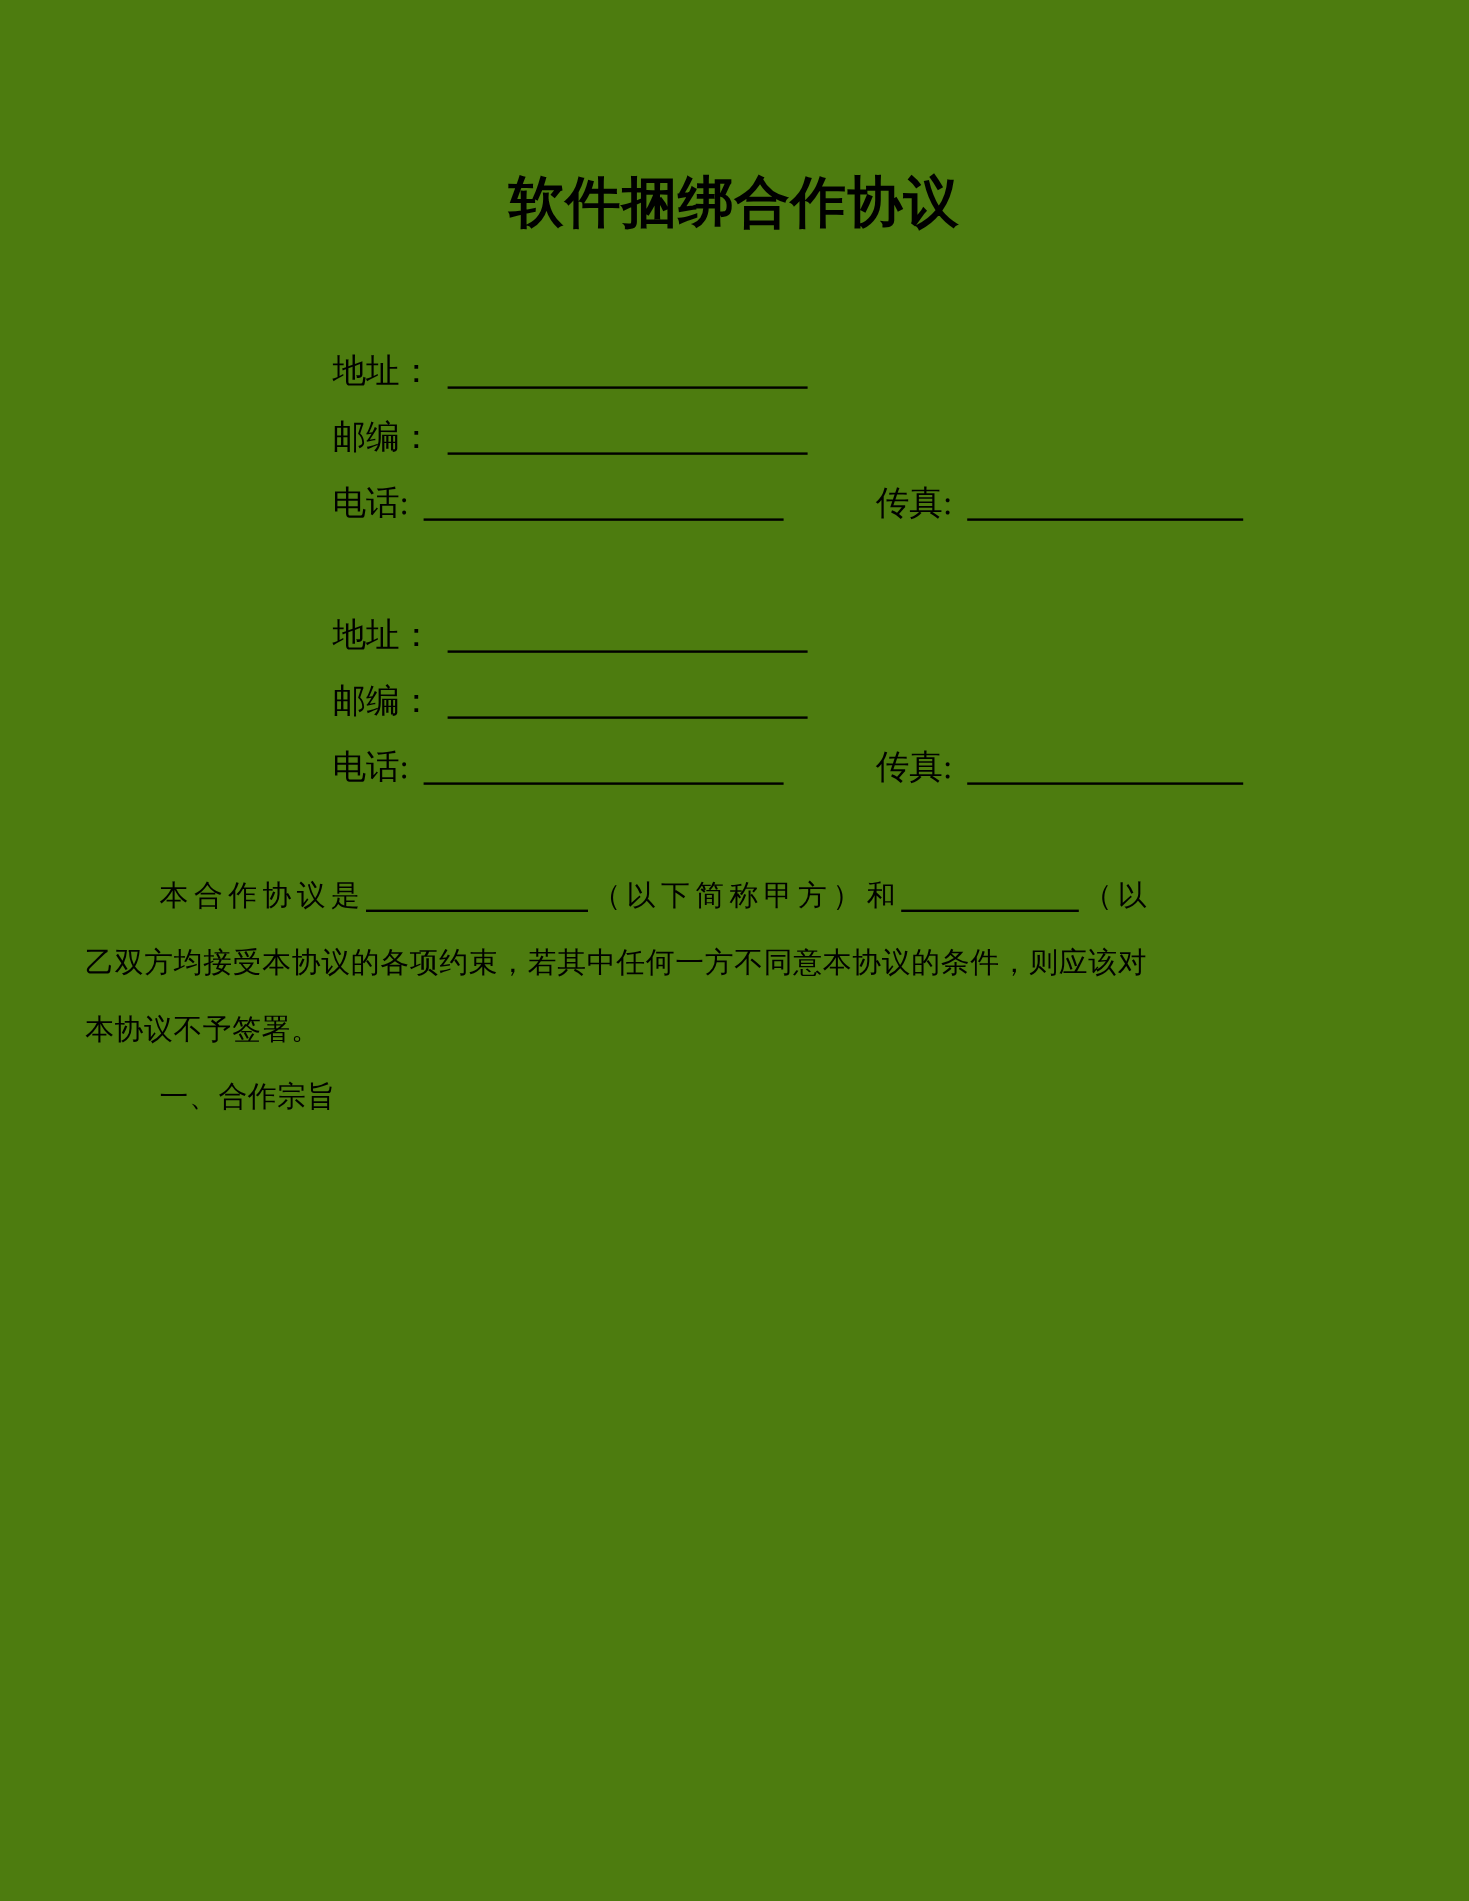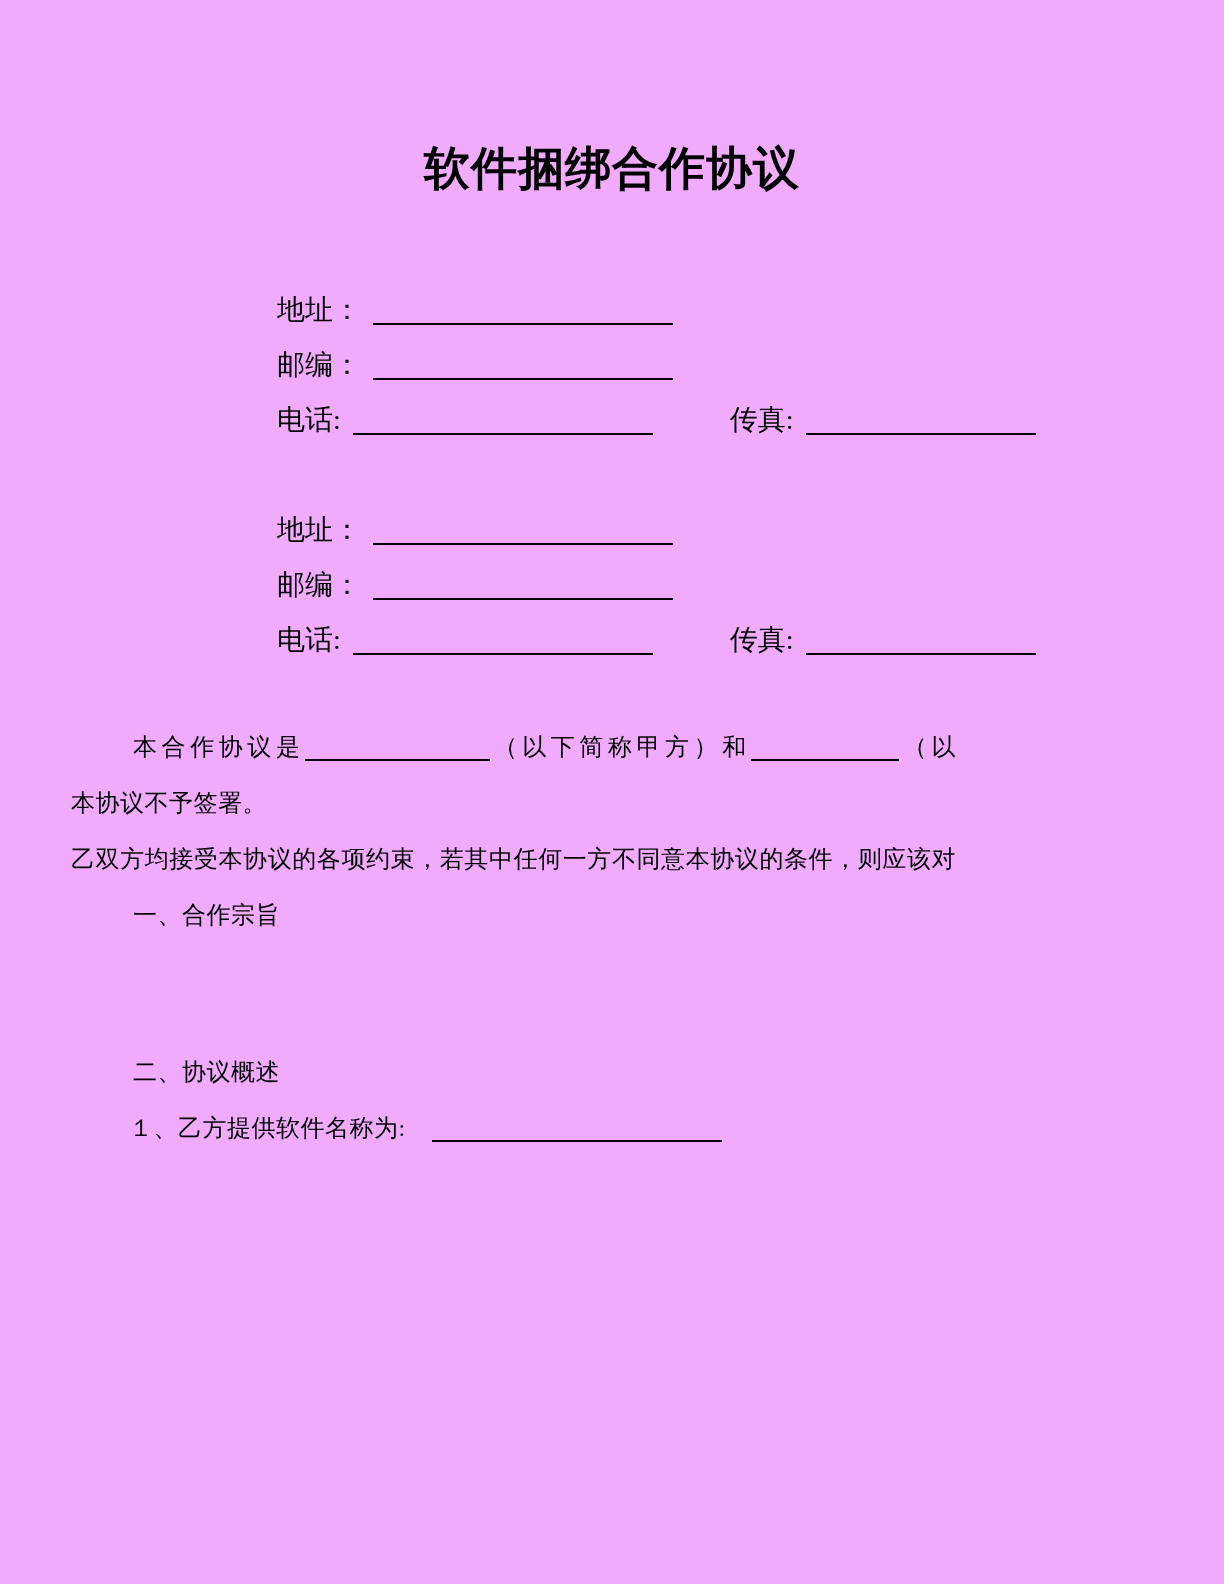--- a/index.html
+++ b/index.html
@@ -4,21 +4,21 @@
 <style>
   html, body {
     margin: 0;
     padding: 0;
     background: #ffffff;
   }
   .page {
     position: relative;
     width: 1224px;
     height: 1584px;
-    background: #f0abfc;
+    background: #4d7c0f;
     color: #000000;
     font-family: "Liberation Serif", serif;
     overflow: hidden;
   }
   .title {
     margin: 0;
     padding-top: 141px;
     text-align: center;
     font-family: "Liberation Sans", sans-serif;
     font-weight: 700;
@@ -103,25 +103,19 @@
     </div>
     <div class="frow">
       <span>电话:</span><span class="blank w300"></span><span class="faxlbl">传真:</span><span class="blank w230"></span>
     </div>
   </div>
 
   <div class="bodytext">
     <div class="line just ind">
       <span>本合作协议是</span><span class="blank w185 inline"></span><span>（以下简称甲方）和</span><span class="blank w148 inline"></span><span>（以</span>
     </div>
+    <div class="line just">乙双方均接受本协议的各项约束，若其中任何一方不同意本协议的条件，则应该对</div>
     <div class="line">本协议不予签署。</div>
-    <div class="line just">乙双方均接受本协议的各项约束，若其中任何一方不同意本协议的条件，则应该对</div>
     <div class="line ind">一、合作宗旨</div>
   </div>
 
-  <div class="bodytext sec2">
-    <div class="line ind">二、协议概述</div>
-    <div class="line ind2">
-      <span>１、乙方提供软件名称为:</span><span class="blank w290 ml26"></span>
-    </div>
-  </div>
 
 </div>
 
 </body></html>

